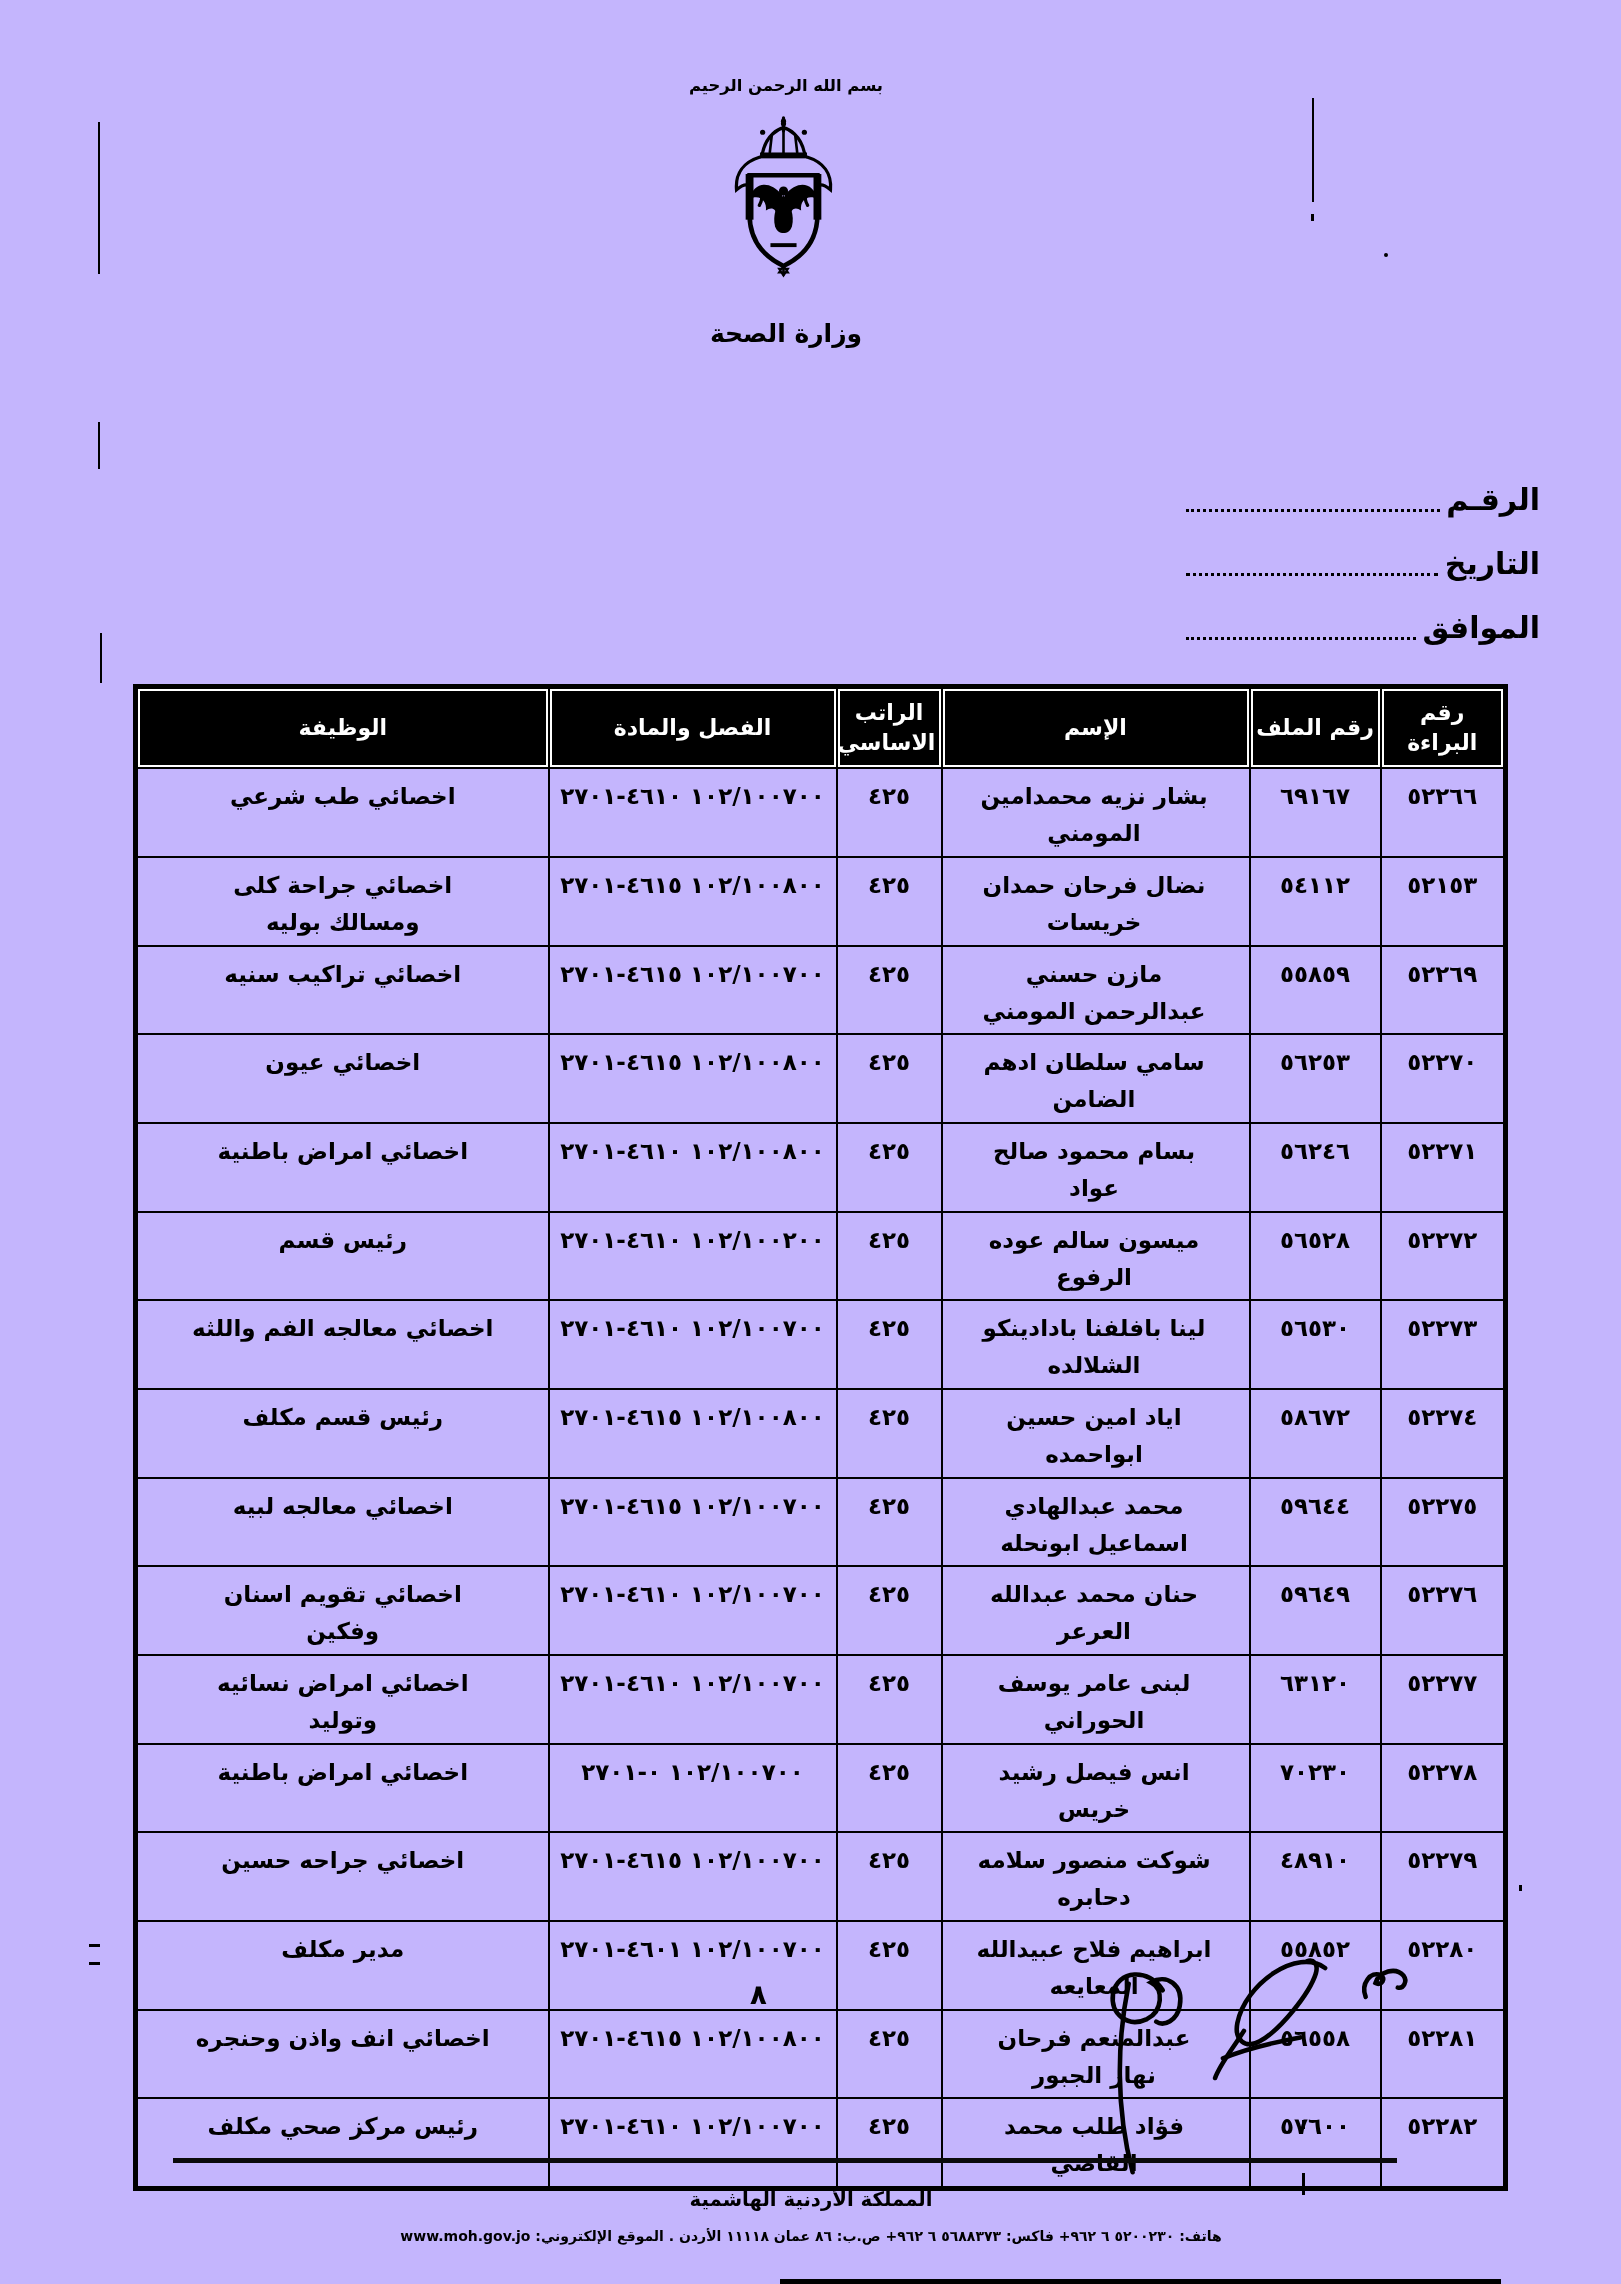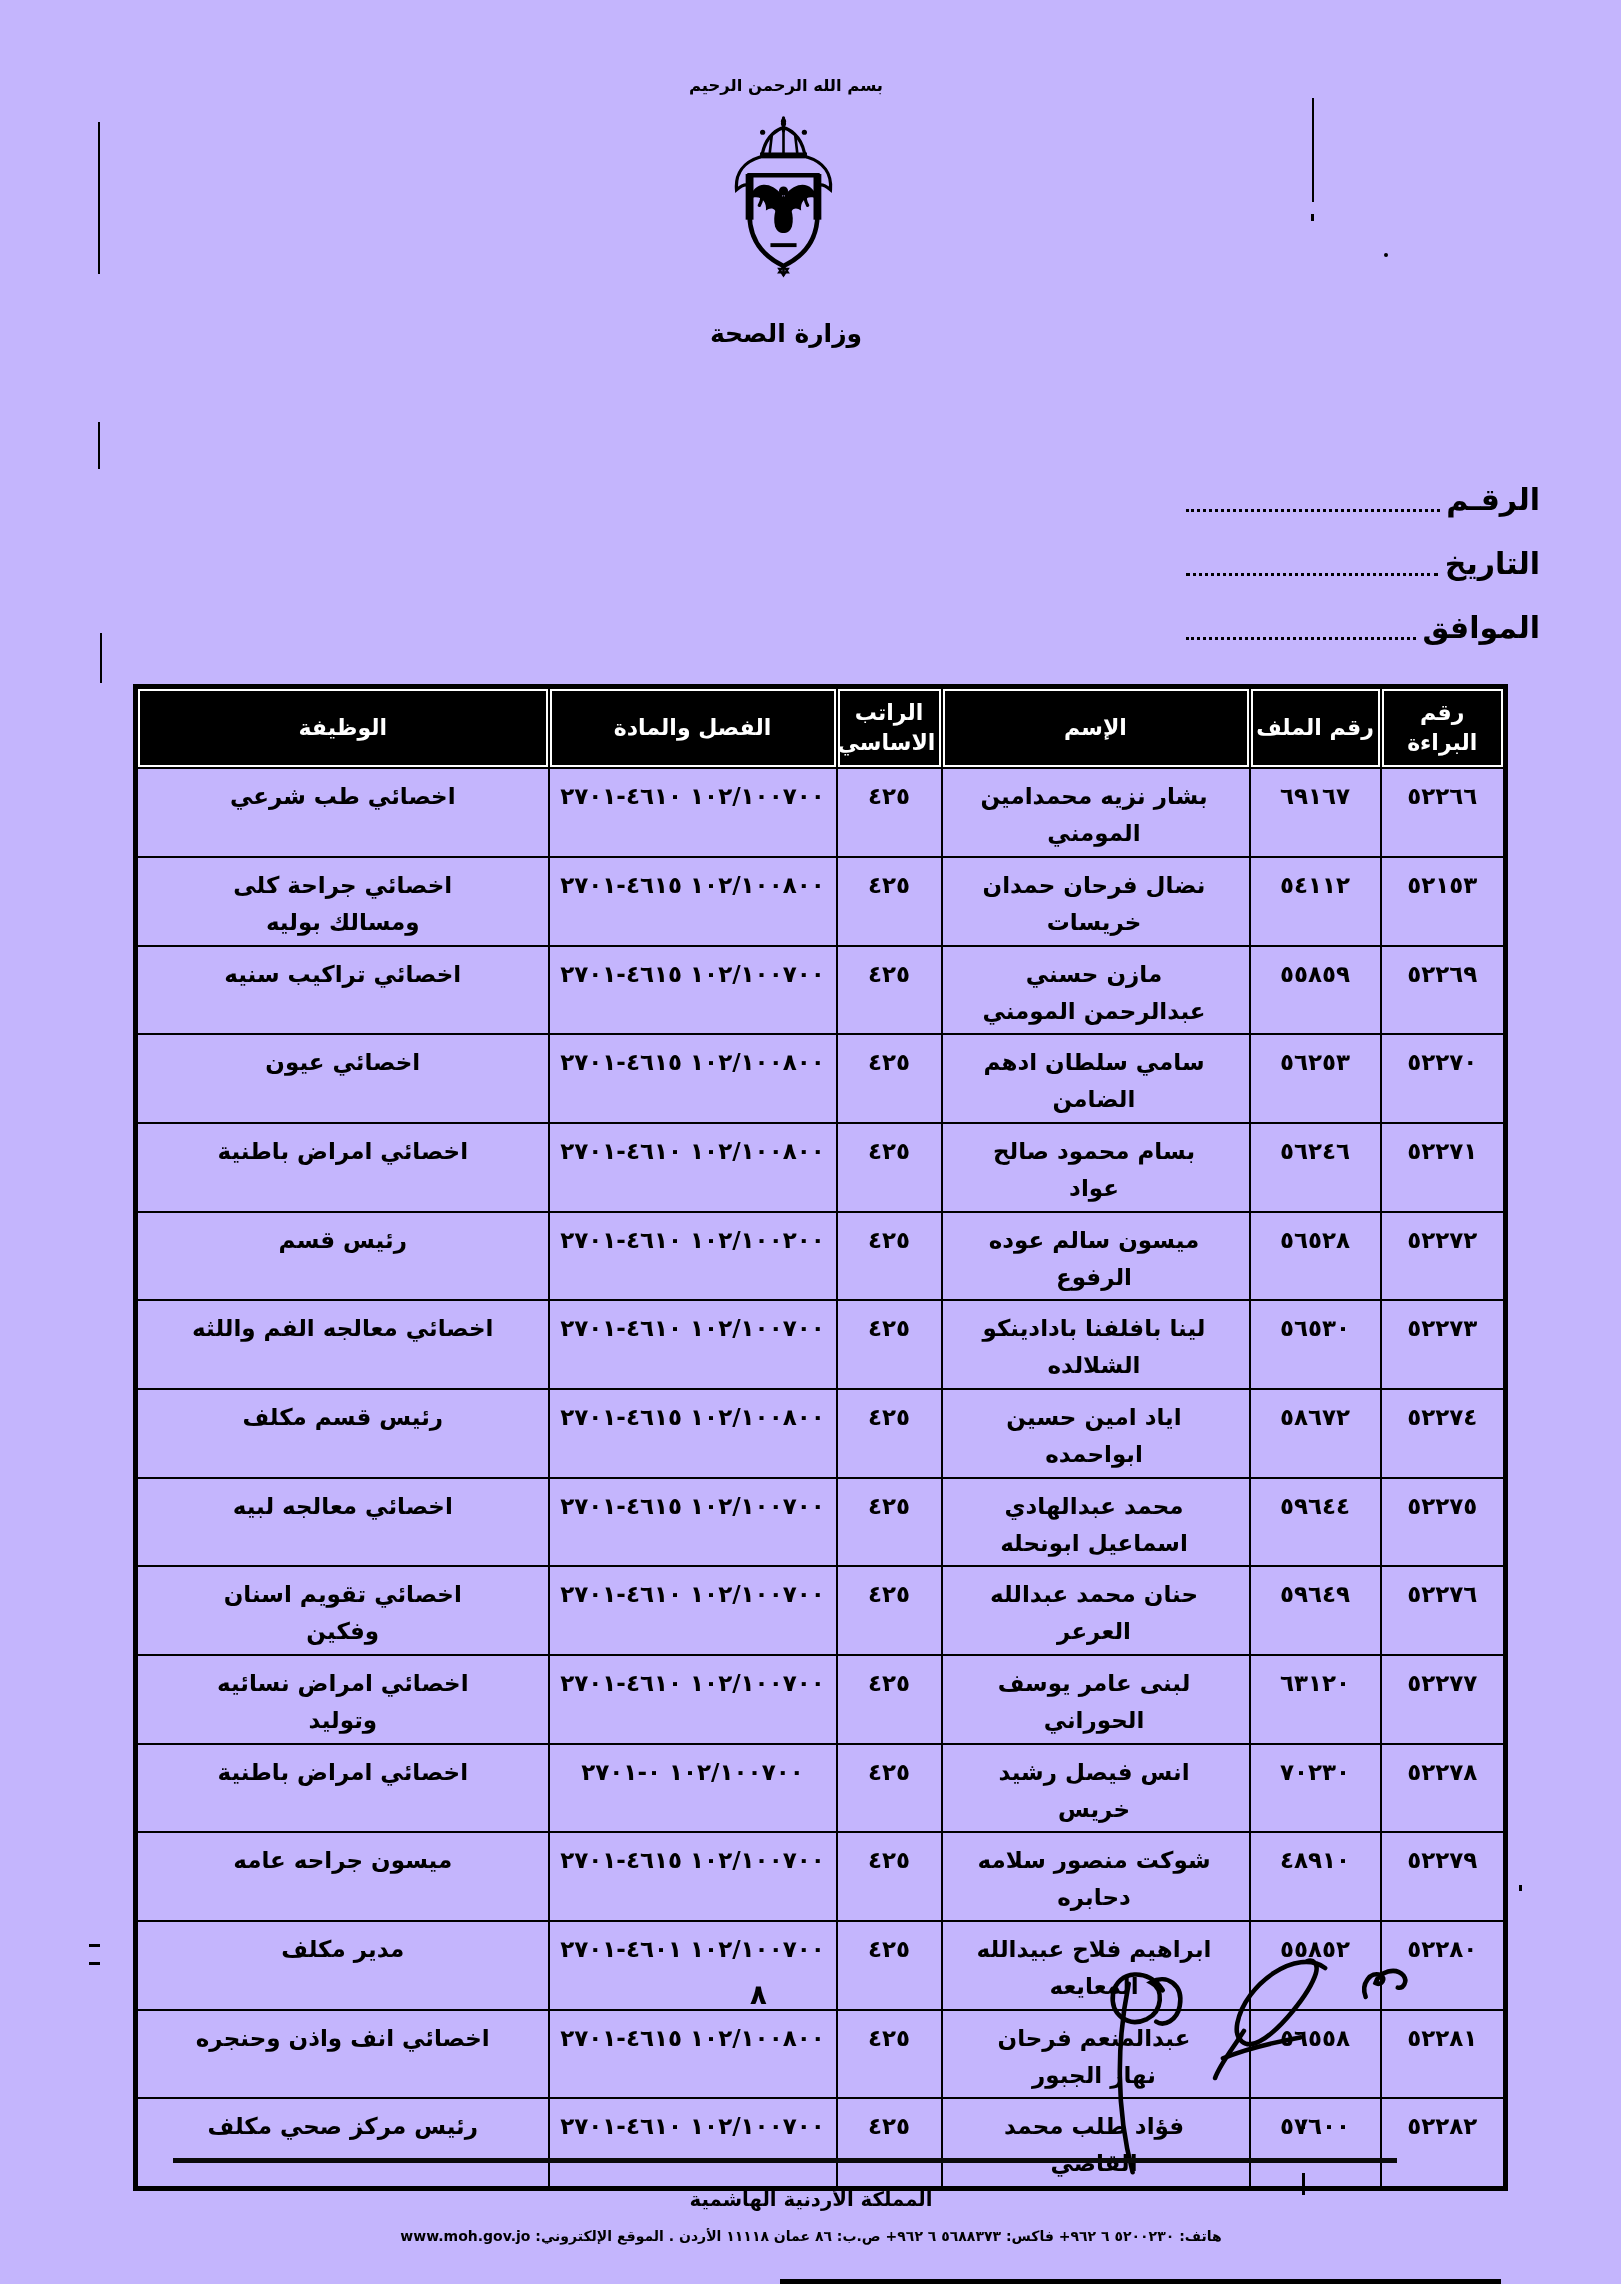--- a/index.html
+++ b/index.html
@@ -221,21 +221,21 @@
         <td class="c-num">٤٢٥</td>
         <td class="c-article"><span dir="ltr">١٠٢/١٠٠٧٠٠ ٠-٢٧٠١</span></td>
         <td class="c-job">اخصائي امراض باطنية</td>
       </tr>
       <tr>
         <td class="c-num">٥٢٢٧٩</td>
         <td class="c-num">٤٨٩١٠</td>
         <td class="c-name">شوكت منصور سلامه دحابره</td>
         <td class="c-num">٤٢٥</td>
         <td class="c-article"><span dir="ltr">١٠٢/١٠٠٧٠٠ ٤٦١٥-٢٧٠١</span></td>
-        <td class="c-job">ميسون جراحه عامه</td>
+        <td class="c-job">اخصائي جراحه حسين</td>
       </tr>
       <tr>
         <td class="c-num">٥٢٢٨٠</td>
         <td class="c-num">٥٥٨٥٢</td>
         <td class="c-name">ابراهيم فلاح عبيدالله المعايعه</td>
         <td class="c-num">٤٢٥</td>
         <td class="c-article"><span dir="ltr">١٠٢/١٠٠٧٠٠ ٤٦٠١-٢٧٠١</span></td>
         <td class="c-job">مدير مكلف</td>
       </tr>
       <tr>

